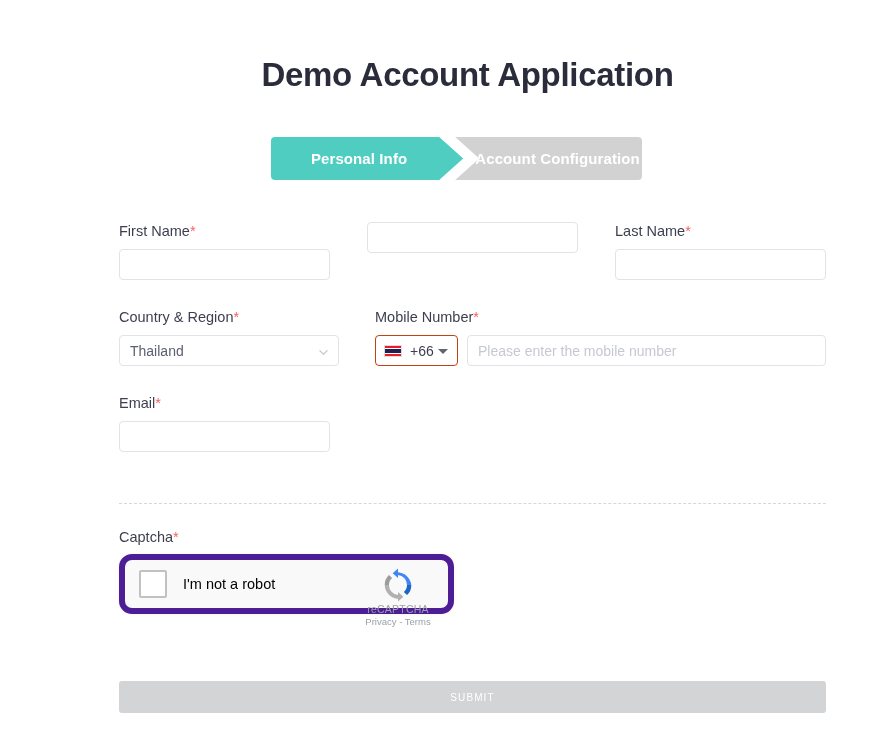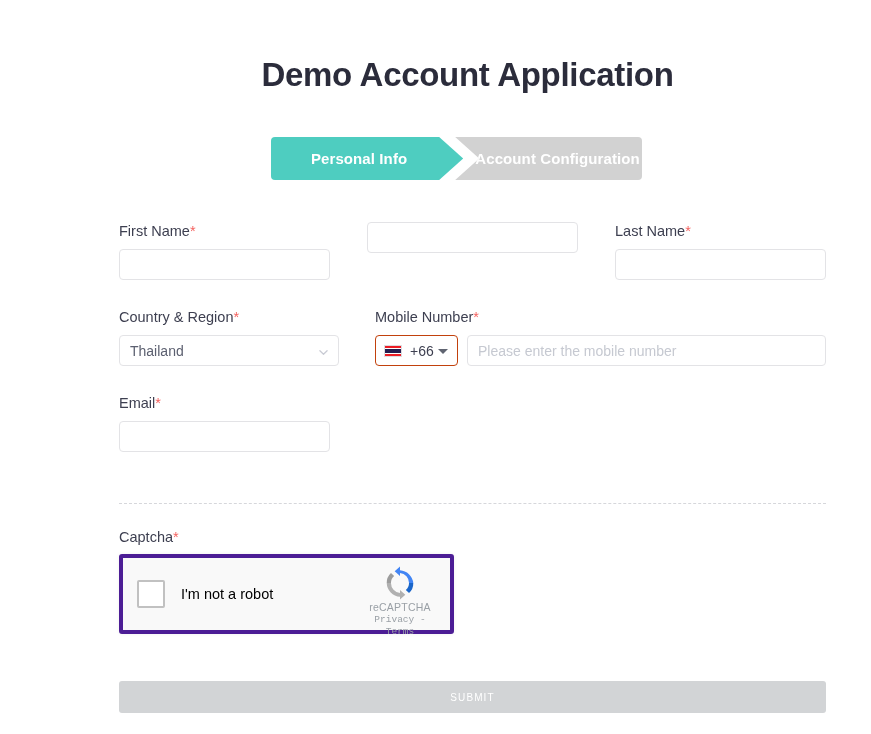--- a/index.html
+++ b/index.html
@@ -199,24 +199,24 @@
 
   
   .captcha-sec { position: absolute; left: 87px; top: 529px; }
   .captcha-label {
     font-size: 14.5px;
     color: #3d3f50;
     margin-bottom: 9px;
   }
   .recaptcha {
     width: 335px;
-    height: 80px;
+    height: 60px;
     background: #f9f9f9;
-    border: 4px solid #4c1d95;
-    border-radius: 3px;
+    border: 6px solid #4c1d95;
+    border-radius: 13px;
     position: relative;
     display: flex;
     align-items: center;
     box-shadow: 0 0 4px rgba(0,0,0,0.06);
   }
   .rc-check {
     width: 28px;
     height: 28px;
     border: 2px solid #c1c1c1;
     border-radius: 2px;
@@ -240,21 +240,20 @@
   .rc-name {
     font-size: 10.5px;
     color: #9aa0a6;
     letter-spacing: 0.2px;
     line-height: 13px;
   }
   .rc-links {
     font-size: 9.5px;
     color: #9aa0a6;
     line-height: 12px;
-    font-family: Liberation Mono, monospace;
   }
   .rc-links a { color: #9aa0a6; text-decoration: none; }
 
   
   .submit {
     position: absolute;
     left: 87px;
     top: 681px;
     width: 707px;
     height: 32px;

